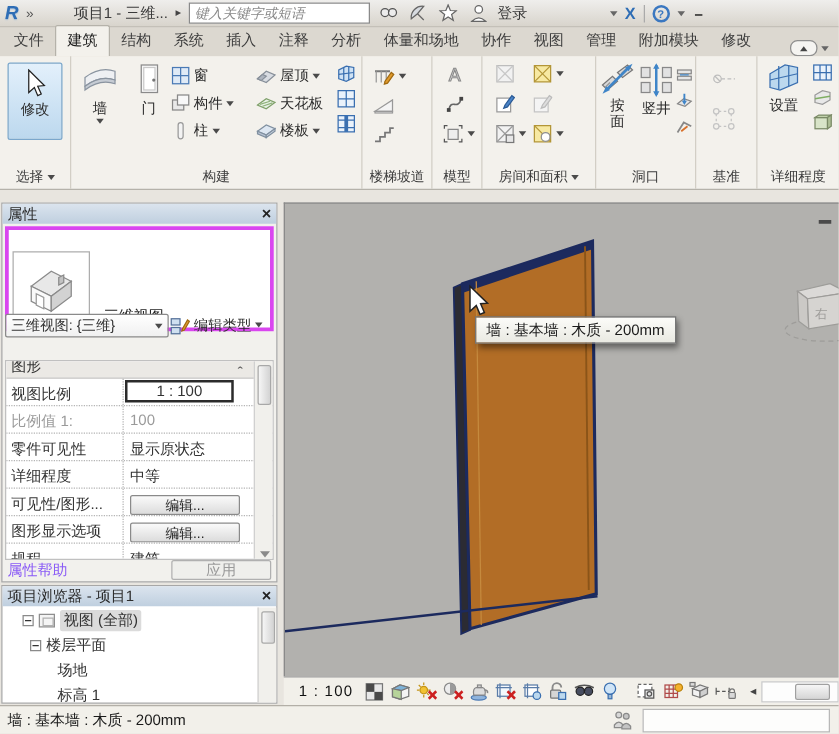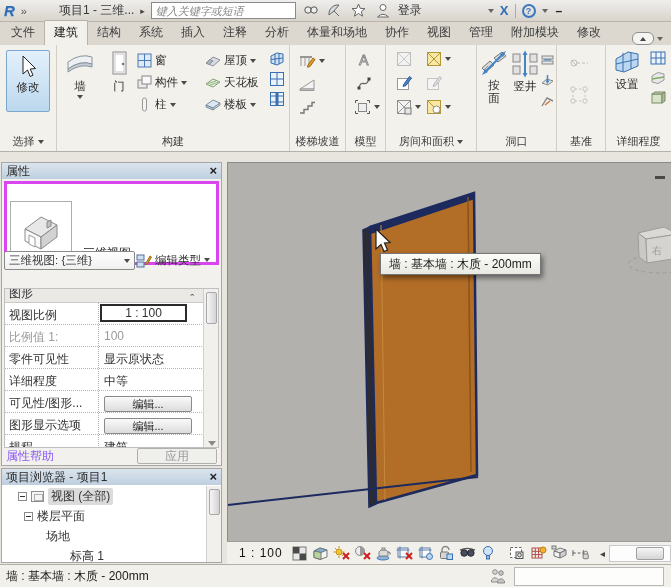--- a/index.html
+++ b/index.html
@@ -564,21 +564,21 @@
         <span class="vicon"></span>
         <span class="tsel">视图 (全部)</span>
       </div>
       <div class="titem" style="padding-left:22px">
         <span class="exp"></span>
         <span>楼层平面</span>
       </div>
       <div class="titem" style="padding-left:44px">
         <span>场地</span>
       </div>
-      <div class="titem" style="padding-left:68px">
+      <div class="titem" style="padding-left:44px">
         <span>标高 1</span>
       </div>
     </div>
     <div class="bsb">
         <div class="thumb"></div>
       </div>
   </div>
 </div>
 
 <div class="canvas">

